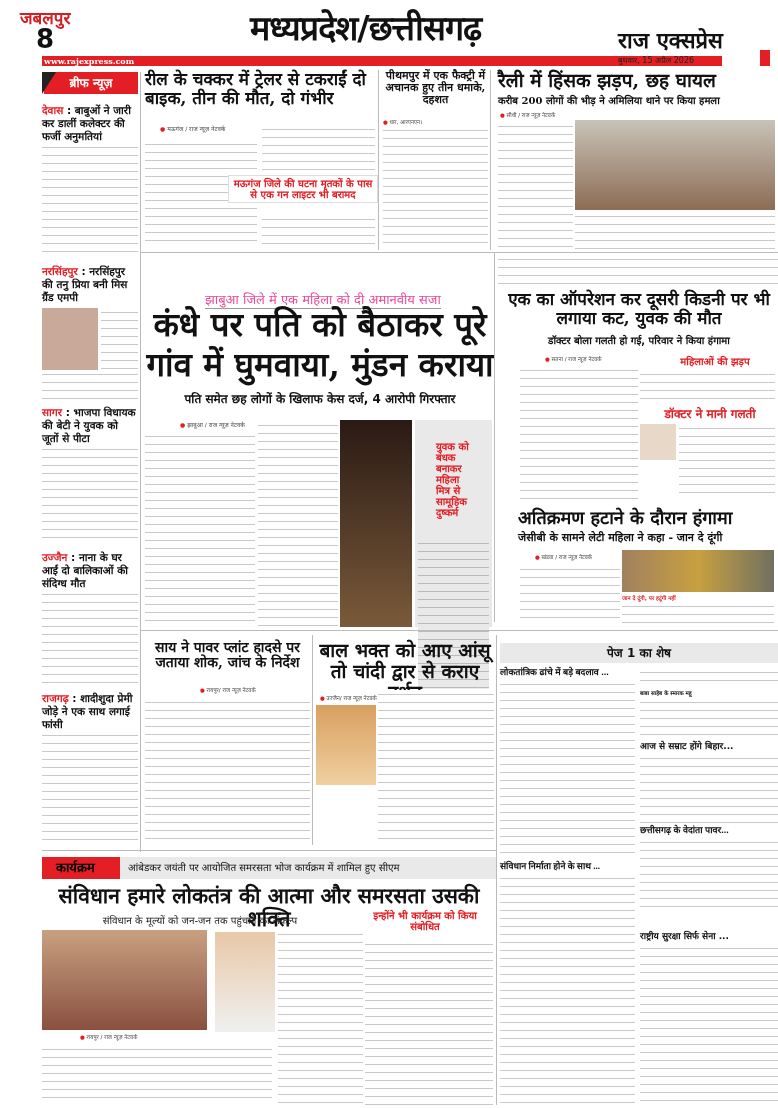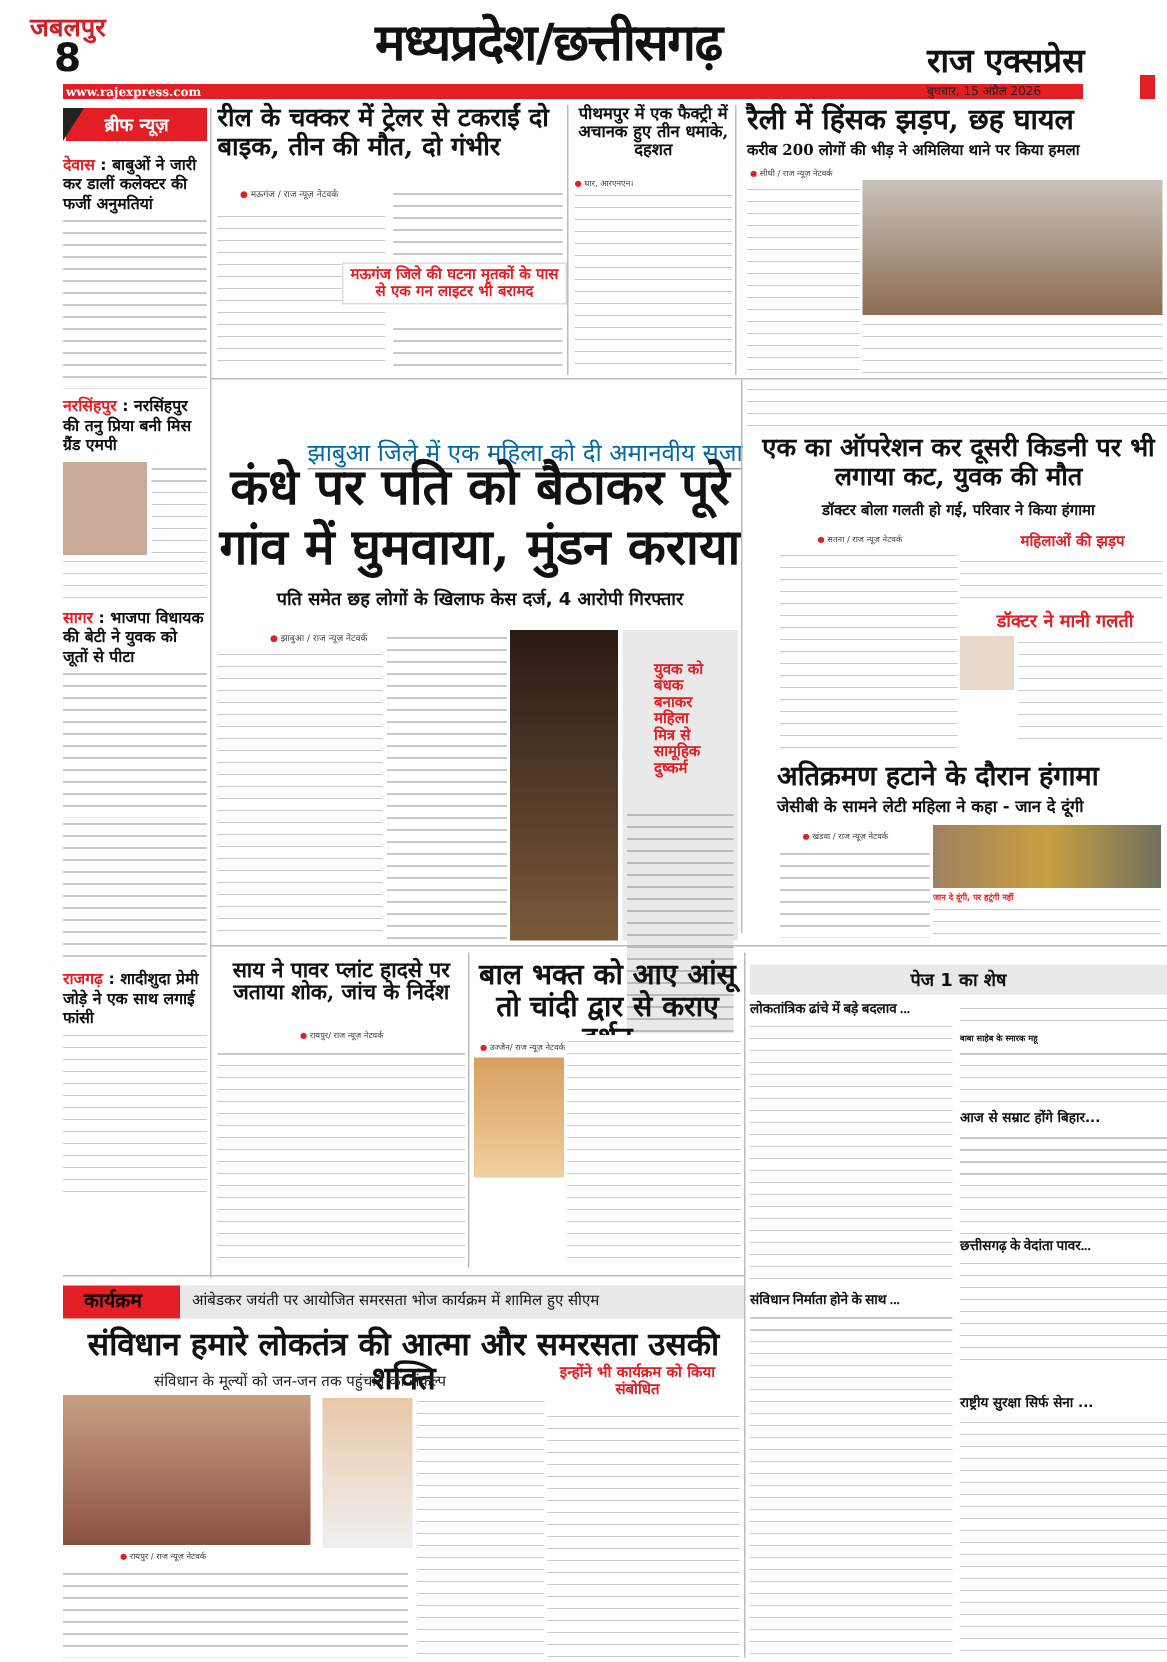--- a/index.html
+++ b/index.html
@@ -63,20 +63,21 @@
         <div class="filler"></div>
       </div>
   </div>
   <div>
     <div class="bhead"><span class="place">सागर</span> : <span>भाजपा विधायक की बेटी ने युवक को जूतों से पीटा</span></div>
     <div class="body-txt" style="height:100px">
         <div class="filler"></div>
       </div>
   </div>
   <div>
+    <div class="bhead"><span class="place">उज्जैन</span> : <span>नाना के घर आईं दो बालिकाओं की संदिग्ध मौत</span></div>
     <div style="height:96px">
         <div class="filler"></div>
       </div>
   </div>
   <div>
     <div class="bhead"><span class="place">राजगढ़</span> : <span>शादीशुदा प्रेमी जोड़े ने एक साथ लगाई फांसी</span></div>
     <div style="height:110px">
         <div class="filler"></div>
       </div>
   </div>
@@ -109,21 +110,21 @@
 <div class="abs" style="left:498px;top:122px;width:75px;height:128px">
     <div class="filler"></div>
   </div>
 <div class="abs photo" style="left:575px;top:120px;width:200px;height:90px;background:linear-gradient(#c8c3b8,#8c6c54)"></div>
 <div class="abs" style="left:575px;top:212px;width:200px;height:38px">
     <div class="filler"></div>
   </div>
 
 <div class="abs hline" style="left:140px;top:252px;width:638px"></div>
 
-<div class="abs" style="left:205px;top:290px;font-size:16px;color:#0369a1;border-bottom:1px solid #999">झाबुआ जिले में एक महिला को दी अमानवीय सजा</div>
+<div class="abs" style="left:205px;top:290px;font-size:13px;color:#ec4899;border-bottom:1px solid #999">झाबुआ जिले में एक महिला को दी अमानवीय सजा</div>
 <div class="abs h-big" style="left:145px;top:305px;width:350px;font-size:33px;line-height:40px;text-align:center">कंधे पर पति को बैठाकर पूरे गांव में घुमवाया, मुंडन कराया</div>
 <div class="abs h-big" style="left:145px;top:393px;width:350px;font-size:12px;text-align:center;font-family:'DejaVu Sans',sans-serif">पति समेत छह लोगों के खिलाफ केस दर्ज, 4 आरोपी गिरफ्तार</div>
 <div class="abs byline" style="left:180px;top:421px">झाबुआ / राज न्यूज़ नेटवर्क</div>
 <div class="abs" style="left:145px;top:432px;width:110px;height:195px">
     <div class="filler"></div>
   </div>
 <div class="abs" style="left:258px;top:421px;width:80px;height:206px">
     <div class="filler"></div>
   </div>
 <div class="abs photo" style="left:340px;top:420px;width:72px;height:207px;background:linear-gradient(#2a1a14,#7a5a3a)"></div>
@@ -174,36 +175,36 @@
 
 <div class="abs h-big" style="left:316px;top:640px;width:178px;font-size:19px;text-align:center">बाल भक्त को आए आंसू तो चांदी द्वार से कराए दर्शन</div>
 <div class="abs byline" style="left:320px;top:694px;font-size:5.5px">उज्जैन/ राज न्यूज़ नेटवर्क</div>
 <div class="abs photo" style="left:316px;top:705px;width:60px;height:80px;background:linear-gradient(#d8a060,#f0d0a0)"></div>
 <div class="abs" style="left:378px;top:690px;width:116px;height:153px">
     <div class="filler"></div>
   </div>
 <div class="abs vline" style="left:496px;top:635px;height:470px"></div>
 
 <div class="abs boxg h-big" style="left:500px;top:643px;width:278px;height:20px;font-size:12px;text-align:center;line-height:20px;font-family:'DejaVu Sans',sans-serif">पेज 1 का शेष</div>
-<div class="abs h-big" style="left:500px;top:668px;width:135px;font-size:9px;font-family:Liberation Serif, serif">लोकतांत्रिक ढांचे में बड़े बदलाव ...</div>
+<div class="abs h-big" style="left:500px;top:668px;width:135px;font-size:9px;font-family:Liberation Sans, sans-serif">लोकतांत्रिक ढांचे में बड़े बदलाव ...</div>
 <div class="abs" style="left:500px;top:680px;width:135px;height:180px">
     <div class="filler"></div>
   </div>
 <div class="abs" style="left:640px;top:668px;width:138px;height:20px">
     <div class="filler"></div>
   </div>
 <div class="abs h-big" style="left:640px;top:690px;width:138px;font-size:5.5px;font-family:'DejaVu Sans',sans-serif">बाबा साहेब के स्मारक महू</div>
 <div class="abs" style="left:640px;top:698px;width:138px;height:40px">
     <div class="filler"></div>
   </div>
 <div class="abs h-big" style="left:640px;top:742px;width:138px;font-size:9px;font-family:'DejaVu Sans',sans-serif">आज से सम्राट होंगे बिहार...</div>
 <div class="abs" style="left:640px;top:754px;width:138px;height:70px">
     <div class="filler"></div>
   </div>
-<div class="abs h-big" style="left:640px;top:826px;width:138px;font-size:9px;font-family:Liberation Serif, serif">छत्तीसगढ़ के वेदांता पावर...</div>
+<div class="abs h-big" style="left:640px;top:826px;width:138px;font-size:9px;font-family:Liberation Sans, sans-serif">छत्तीसगढ़ के वेदांता पावर...</div>
 <div class="abs" style="left:640px;top:838px;width:138px;height:70px">
     <div class="filler"></div>
   </div>
 <div class="abs h-big" style="left:500px;top:862px;width:135px;font-size:9px;font-family:Liberation Serif, serif">संविधान निर्माता होने के साथ ...</div>
 <div class="abs" style="left:500px;top:874px;width:135px;height:230px">
     <div class="filler"></div>
   </div>
 <div class="abs h-big" style="left:640px;top:932px;width:138px;font-size:9px;font-family:'DejaVu Sans',sans-serif">राष्ट्रीय सुरक्षा सिर्फ सेना ...</div>
 <div class="abs" style="left:640px;top:944px;width:138px;height:160px">
     <div class="filler"></div>

